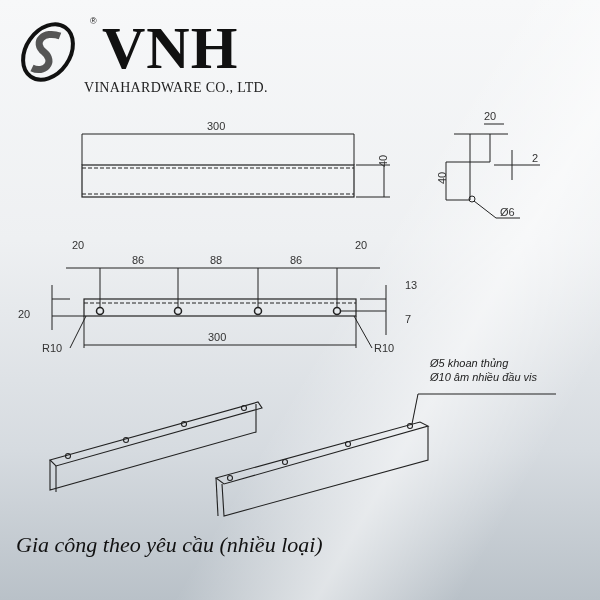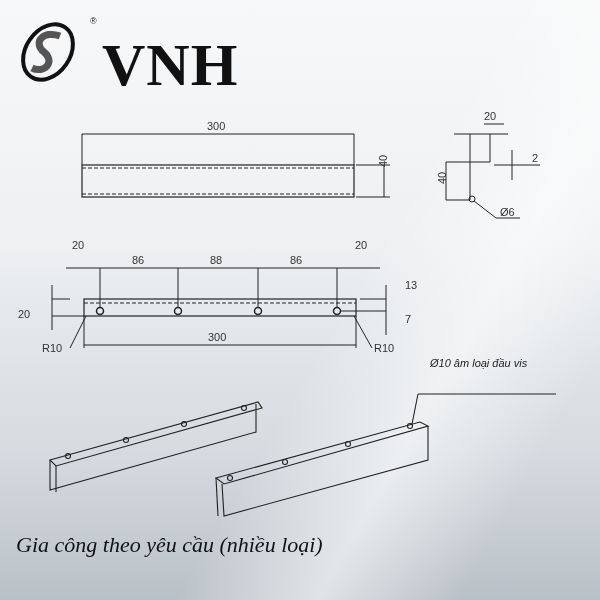--- a/index.html
+++ b/index.html
@@ -2,40 +2,41 @@
 <html><head>
 <meta charset="utf-8">
 <style>
   html,body{margin:0;padding:0;}
   body{width:600px;height:600px;overflow:hidden;position:relative;
     background:linear-gradient(180deg,#f7f8f9 0%,#eef0f2 40%,#d6dbe0 75%,#b9c1c8 100%);
     font-family:"Liberation Sans",sans-serif;}
   .sheen{position:absolute;inset:0;
     background:linear-gradient(120deg,transparent 55%,rgba(255,255,255,0.55) 70%,transparent 85%);}
   .logo{position:absolute;left:14px;top:12px;width:280px;height:80px;}
-  .brand{position:absolute;left:88px;top:23px;font-family:"Liberation Serif",serif;font-weight:bold;font-size:60px;letter-spacing:1px;color:#111;line-height:60px;}
+  .brand{position:absolute;left:88px;top:6px;font-family:"Liberation Serif",serif;font-weight:bold;font-size:60px;letter-spacing:1px;color:#111;line-height:60px;}
   .reg{position:absolute;left:76px;top:4px;font-size:9px;color:#222;}
   .company{position:absolute;left:70px;top:68px;font-family:"Liberation Serif",serif;font-size:14px;color:#222;letter-spacing:0.3px;}
   svg.draw{position:absolute;left:0;top:0;}
   .dim{font-size:11px;fill:#333;font-family:"Liberation Sans",sans-serif;}
   .note{position:absolute;left:430px;top:356px;font-size:11px;font-style:italic;color:#222;line-height:14px;}
   .caption{position:absolute;left:16px;top:532px;font-family:"Liberation Serif",serif;font-style:italic;font-size:22px;color:#111;}
 </style>
 </head>
 <body>
 
 <div class="sheen"></div>
 
 <div class="logo">
   <svg width="70" height="80">
     <ellipse cx="34" cy="40" rx="22" ry="30" transform="rotate(35 34 40)" fill="none" stroke="#111" stroke-width="4"></ellipse>
     <path d="M46 24 C30 18 18 30 30 40 C42 50 30 62 18 56" fill="none" stroke="#555" stroke-width="7"></path>
   </svg>
   <span class="reg">®</span>
   <span class="brand">VNH</span>
+  <span class="company">VINAHARDWARE CO., LTD.</span>
 </div>
 
 <svg class="draw" width="600" height="600" stroke="#222" fill="none" stroke-width="1">
 
   <g>
     <line x1="82" y1="134" x2="354" y2="134"></line>
     <line x1="82" y1="134" x2="82" y2="165"></line>
       <line x1="354" y1="134" x2="354" y2="165"></line>
     <rect x="82" y="165" width="272" height="32" stroke-width="1.2"></rect>
     <line x1="82" y1="168" x2="354" y2="168" stroke-dasharray="4 2"></line>
@@ -120,16 +121,17 @@
     <circle cx="230" cy="478" r="2.5"></circle>
       <circle cx="285" cy="462" r="2.5"></circle>
       <circle cx="348" cy="444" r="2.5"></circle>
       <circle cx="410" cy="426" r="2.5"></circle>
     <line x1="412" y1="424" x2="418" y2="394"></line>
       <line x1="418" y1="394" x2="556" y2="394"></line>
   </g>
 </svg>
 
 <div class="note">
-  <div>Ø10 âm loại đầu vis</div>
+  <div>Ø5 khoan thủng</div>
+  <div>Ø10 âm nhiều đầu vis</div>
 </div>
 
 <div class="caption">Gia công theo yêu cầu (nhiều loại)</div>
 
 </body></html>

